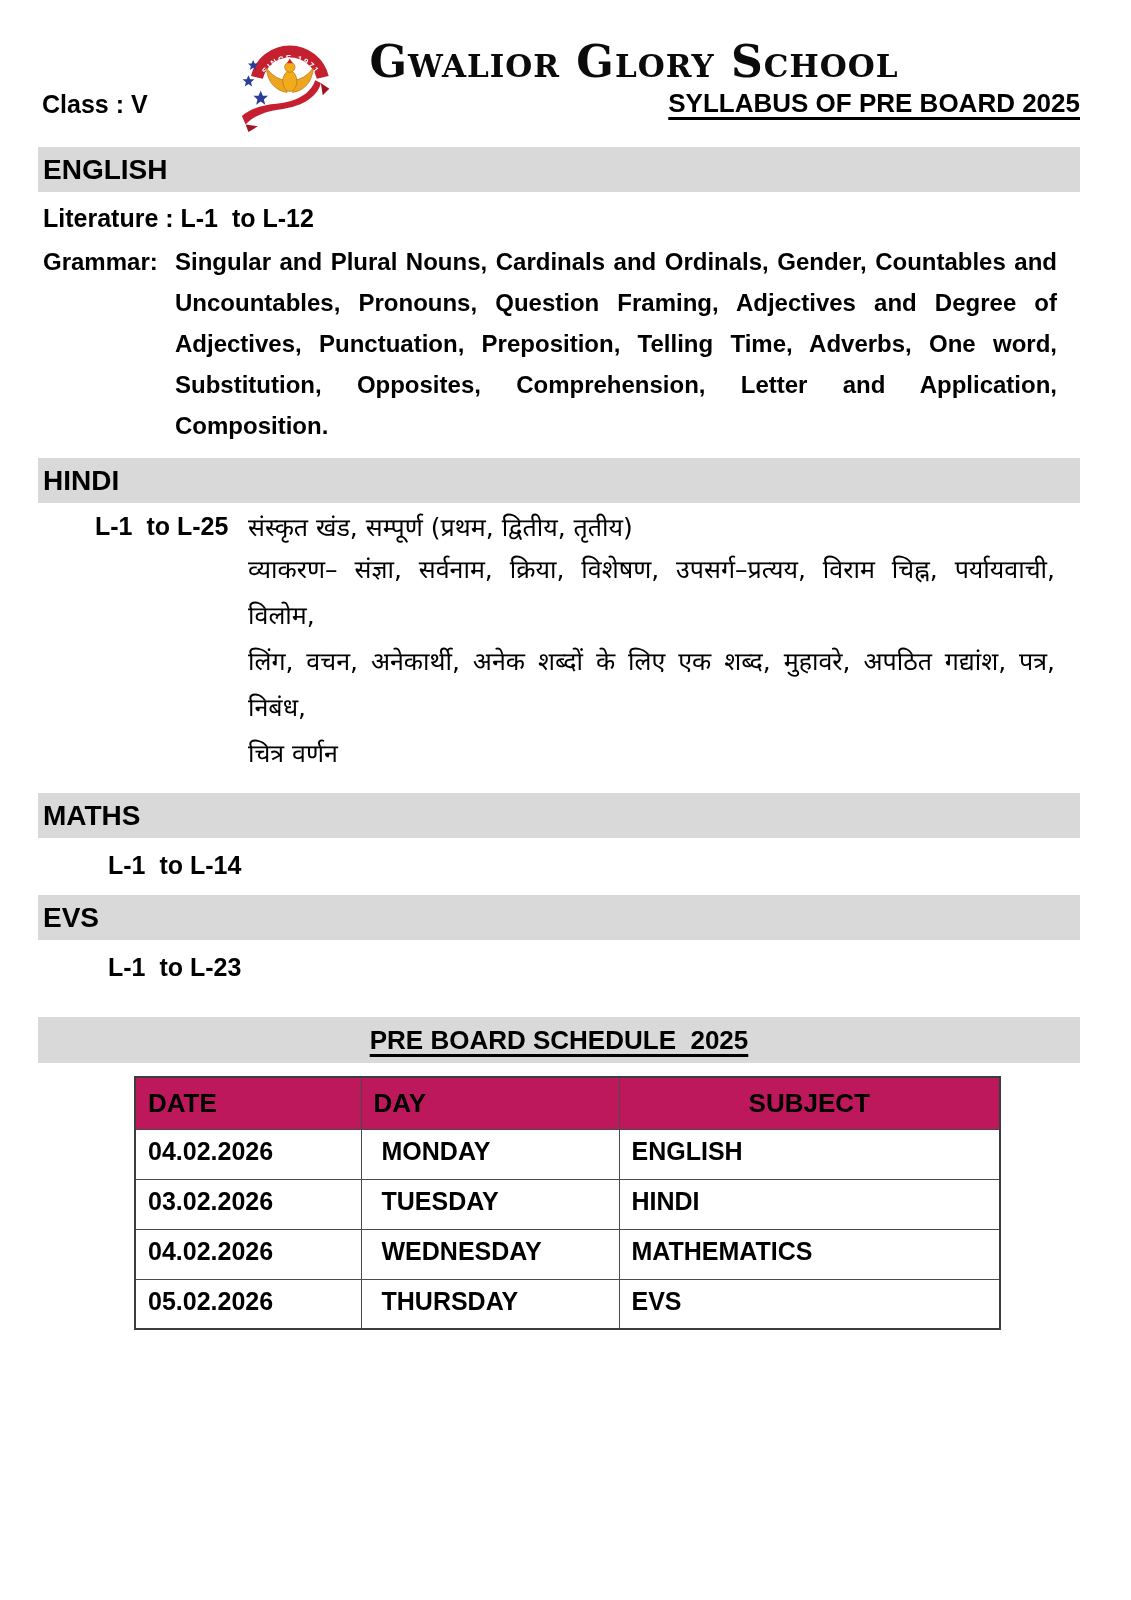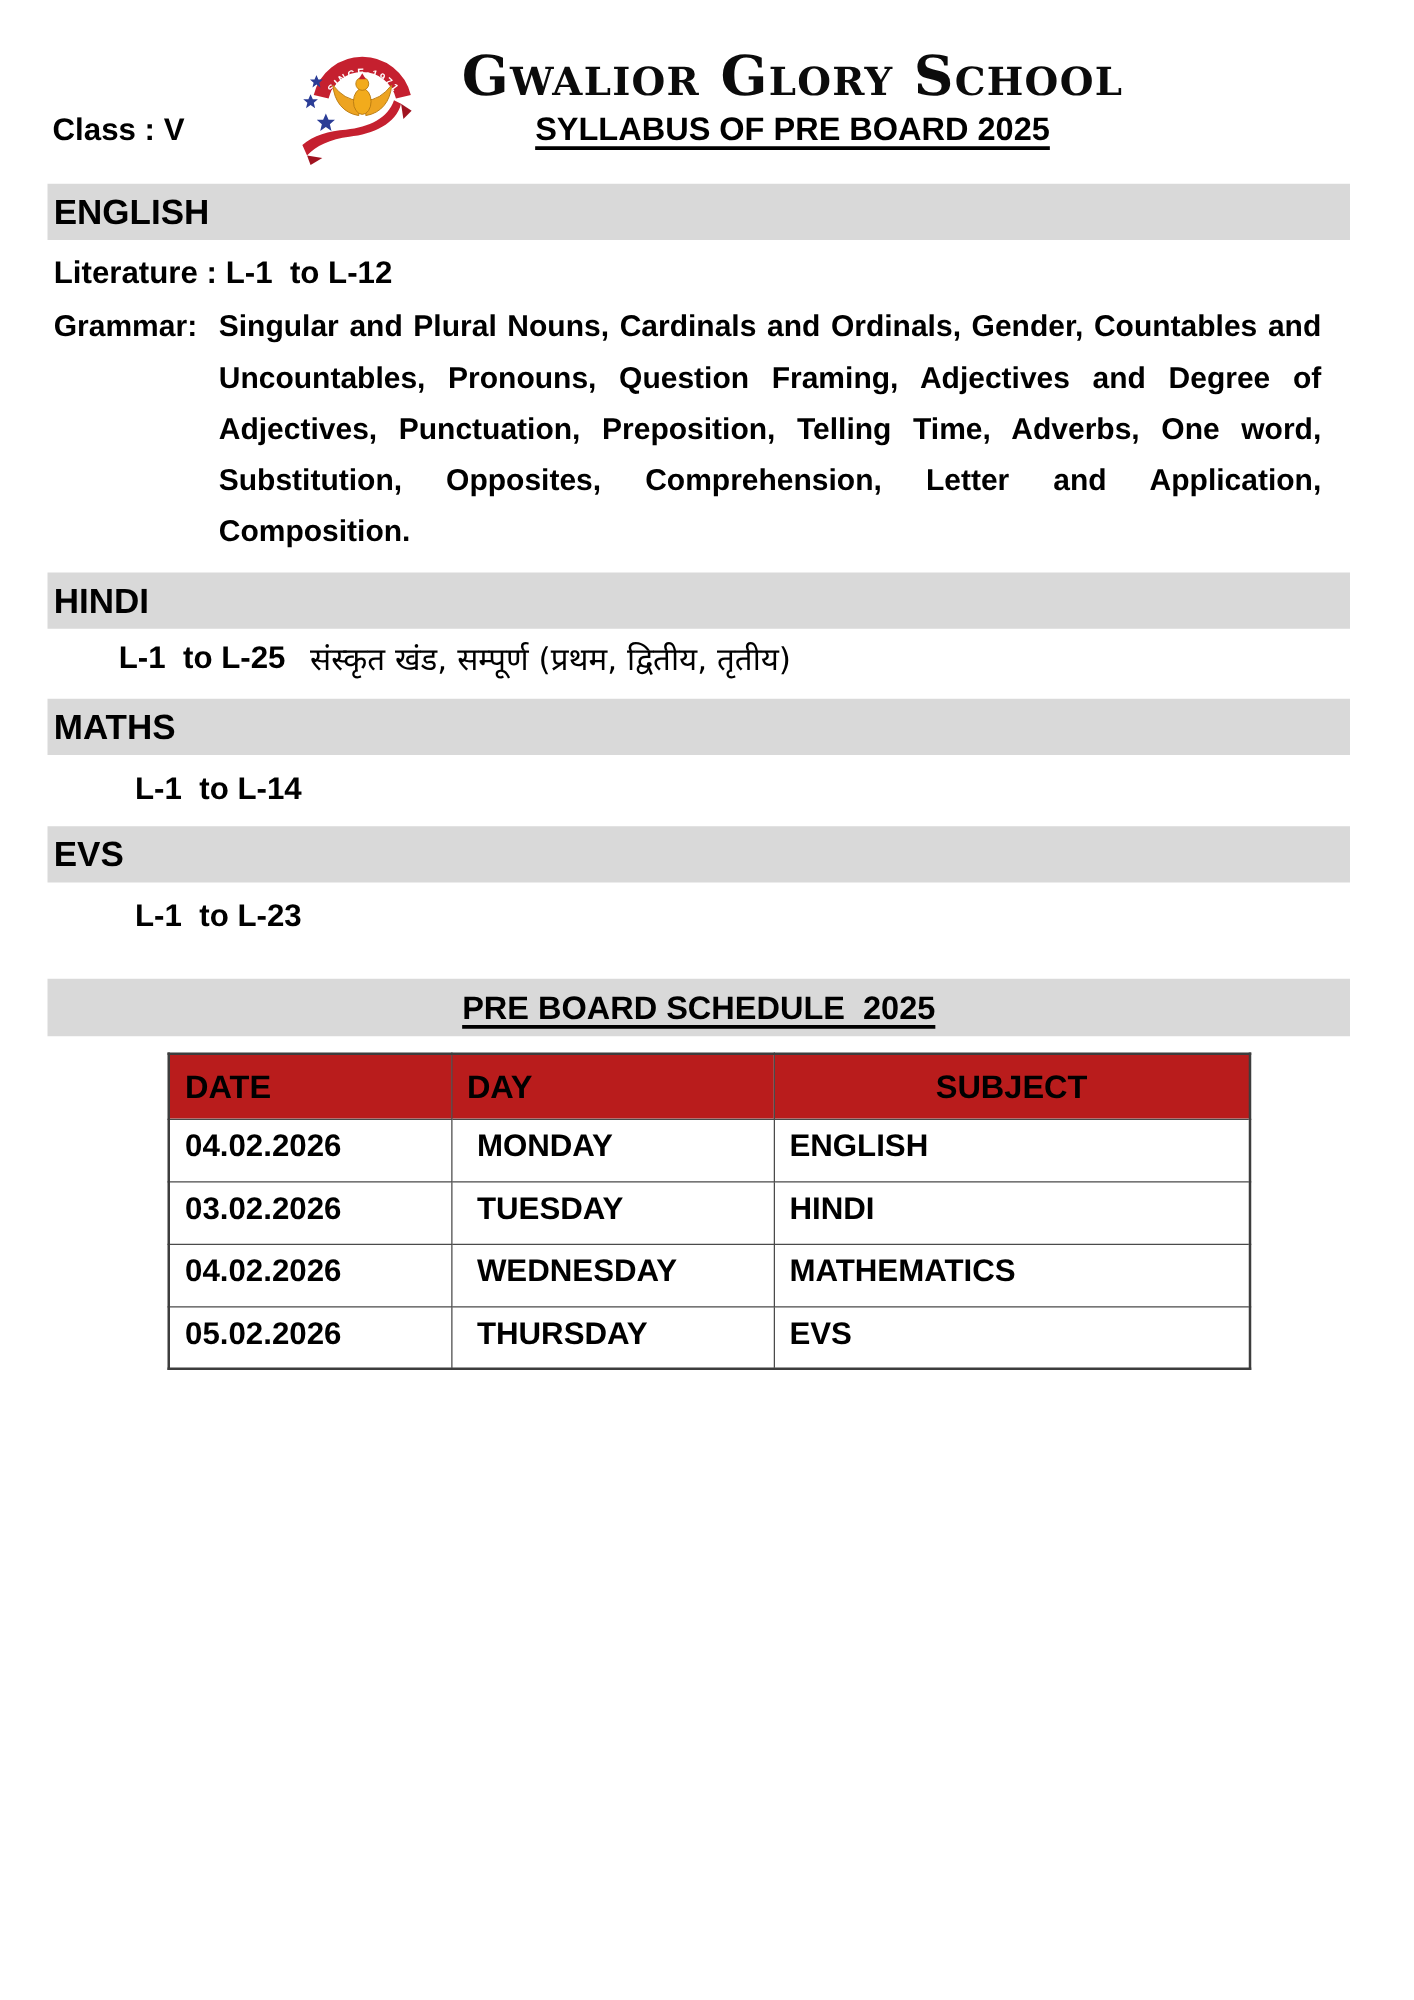--- a/index.html
+++ b/index.html
@@ -22,21 +22,21 @@
   .school-name {
     position:absolute; left:150px; right:0; top:38px;
     text-align:center;
     font-family:"DejaVu Serif", serif;
     font-weight:bold; font-variant:small-caps;
     font-size:44px; letter-spacing:1px; line-height:48px;
     color:#0b0b0b;
   }
   .doc-title {
     position:absolute; left:150px; right:0; top:88px;
-    text-align:center; font-weight:bold; font-size:26px;
+    text-align:right; font-weight:bold; font-size:26px;
   }
   .doc-title span, .banner span {
     text-decoration:underline;
     text-decoration-thickness:2.5px;
     text-underline-offset:5px;
   }
   .class-label { position:absolute; left:4px; top:90px; font-weight:bold; font-size:25px; }
 
   
   .band {
@@ -73,21 +73,21 @@
   
   .sched-table {
     margin:13px 0 0 96px;
     border-collapse:collapse;
     table-layout:fixed;
     width:865px;
     border:2px solid #3d3d3d;
   }
   .sched-table th, .sched-table td { border:1.5px solid #4a4a4a; }
   .sched-table th {
-    background:#b91c1c; font-size:26px; font-weight:bold;
+    background:#be185d; font-size:26px; font-weight:bold;
     text-align:left; height:52px; padding-left:12px; vertical-align:middle;
   }
   .sched-table th.c-subject { text-align:center; padding-left:0; }
   .sched-table td {
     font-size:25px; font-weight:bold;
     height:50px; vertical-align:top; padding:7px 0 0 12px;
     background:#fff;
   }
   .sched-table td.c-day { padding-left:20px; }
 </style>
@@ -148,20 +148,25 @@
       </div>
     </div>
 
     <div class="band hindi-band">
       <span>HINDI</span>
     </div>
     <div class="hindi-row1">
       <span class="h-label pre">L-1  to L-25</span>
       <span class="h-line1 dev">संस्कृत खंड, सम्पूर्ण (प्रथम, द्वितीय, तृतीय)</span>
     </div>
+    <div class="h-para">
+      <div class="h-line dev h-just">व्याकरण– संज्ञा, सर्वनाम, क्रिया, विशेषण, उपसर्ग–प्रत्यय, विराम चिह्न, पर्यायवाची, विलोम,</div>
+      <div class="h-line dev h-just">लिंग, वचन, अनेकार्थी, अनेक शब्दों के लिए एक शब्द, मुहावरे, अपठित गद्यांश, पत्र, निबंध,</div>
+      <div class="h-line dev">चित्र वर्णन</div>
+    </div>
 
     <div class="band gap">
       <span>MATHS</span>
     </div>
     <div class="range-line pre">L-1  to L-14</div>
 
     <div class="band">
       <span>EVS</span>
     </div>
     <div class="range-line pre">L-1  to L-23</div>

